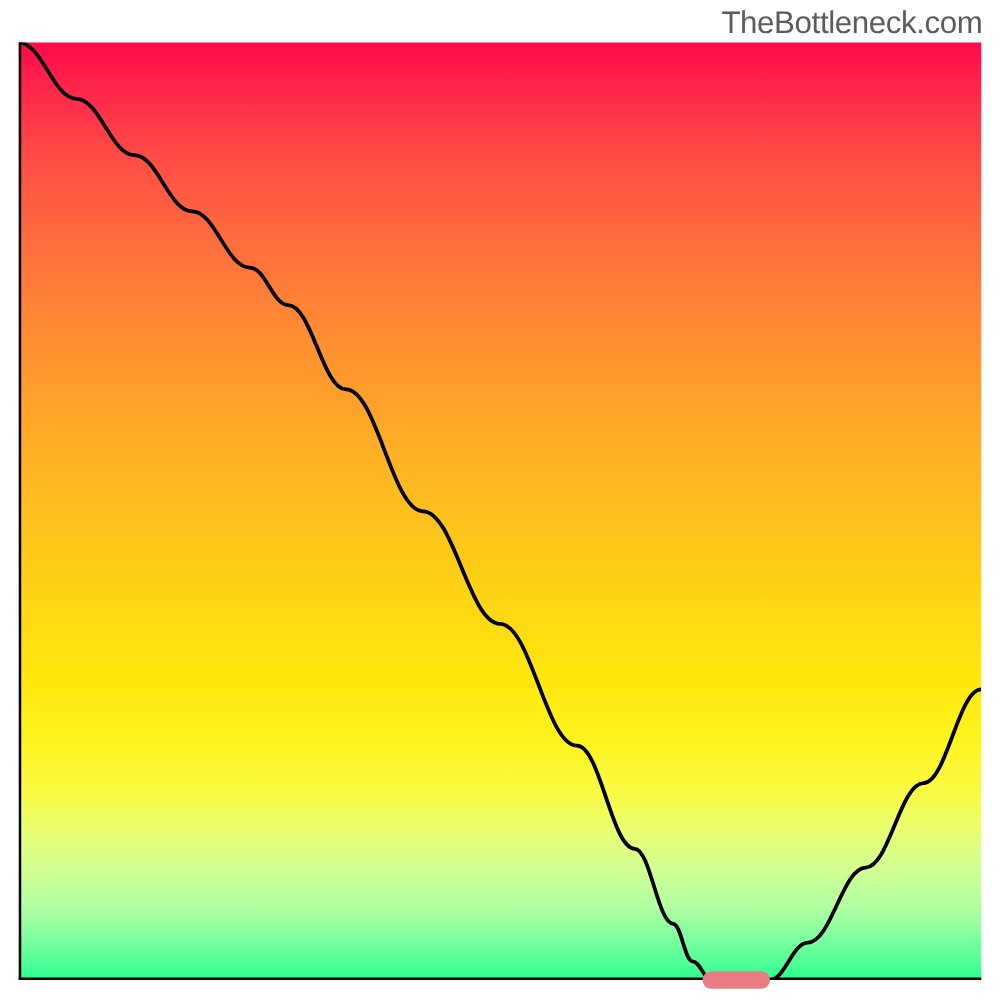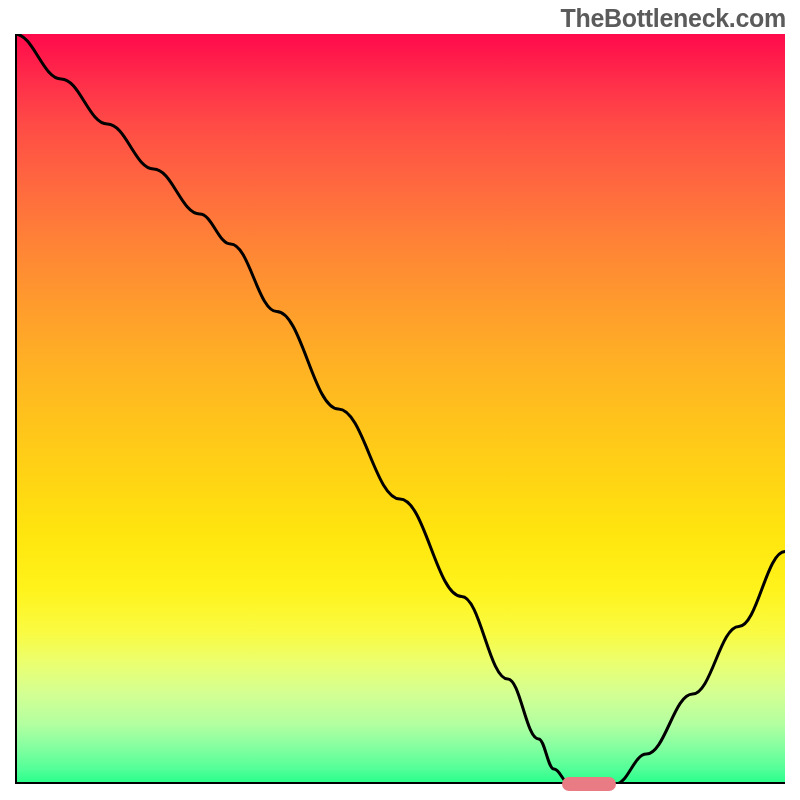--- a/index.html
+++ b/index.html
@@ -14,21 +14,21 @@
     position: relative;
     width: 800px;
     height: 800px;
     overflow: hidden;
   }
   .watermark {
     position: absolute;
     top: 4px;
     right: 14px;
     font-size: 25px;
-    font-weight: 700;
+    font-weight: 400;
     color: #5b5b5b;
     letter-spacing: -0.3px;
     z-index: 10;
   }
   .plot-area {
     position: absolute;
     left: 15px;
     top: 34px;
     width: 770px;
     height: 750px;

